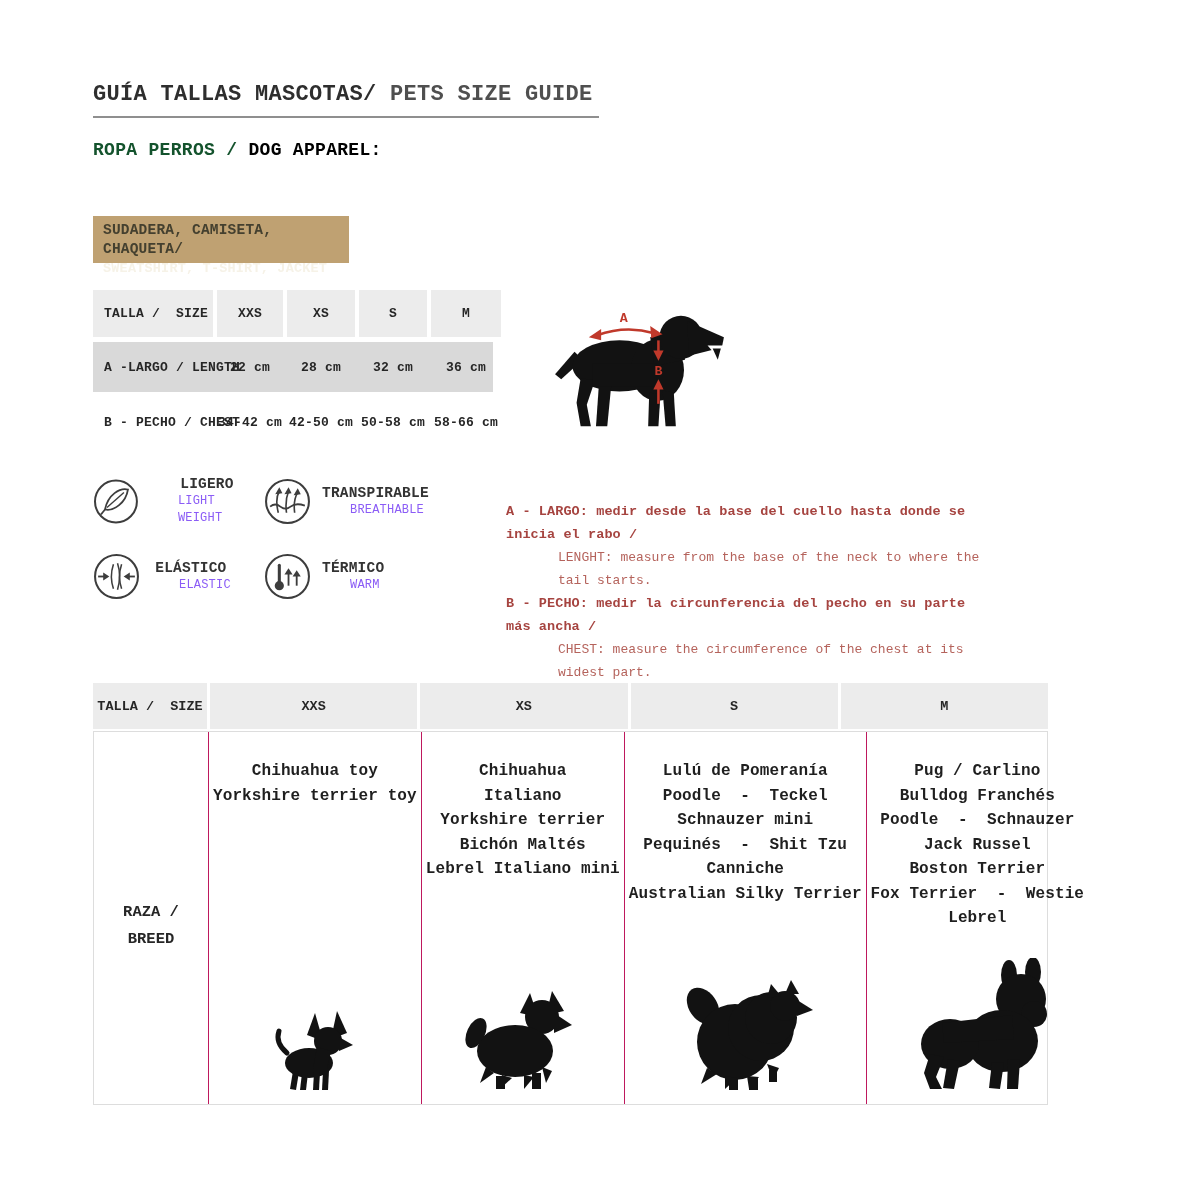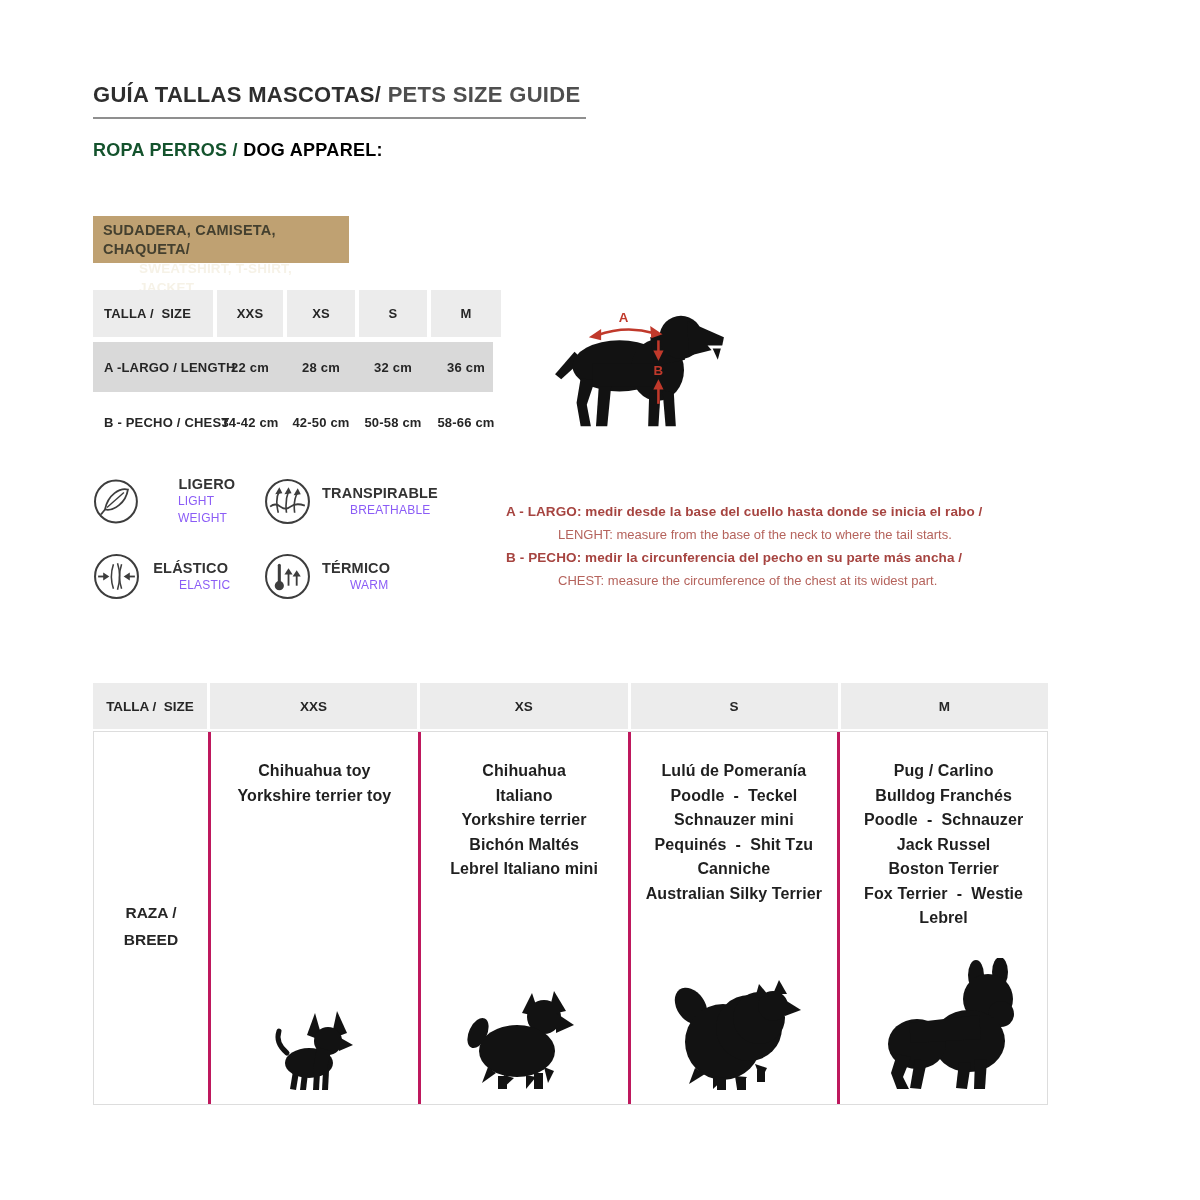--- a/index.html
+++ b/index.html
@@ -1,20 +1,20 @@
 <!DOCTYPE html>
 <html><head>
 <meta charset="utf-8">
 <title>Pets Size Guide</title>
 <style>
   * { margin:0; padding:0; box-sizing:border-box; }
   html,body { background:#ffffff; }
   .page {
     position:relative; width:1200px; height:1200px; background:#ffffff;
-    font-family:Liberation Sans, sans-serif; color:#2e2e2e; overflow:hidden;
+    font-family:Liberation Mono, monospace; color:#2e2e2e; overflow:hidden;
   }
   
   .title {
     position:absolute; left:93px; top:82px;
     font-size:22px; font-weight:700; letter-spacing:.3px;
     border-bottom:2px solid #8f8f8f; padding-bottom:9px; padding-right:6px;
     white-space:pre;
   }
   .title .t2 { color:#4f4f4f; }
   .subtitle {
@@ -22,21 +22,21 @@
     font-size:18px; font-weight:700; letter-spacing:.3px; white-space:pre;
   }
   .subtitle .s1 { color:#14532d; }
   .subtitle .s2 { color:#000000; }
   
   .category-box {
     position:absolute; left:93px; top:216px; width:256px; height:47px;
     background:#bfa172; padding:5px 10px 0 10px; line-height:19px;
   }
   .category-box .c1 { font-size:14.5px; font-weight:700; color:#44402f; letter-spacing:.2px; }
-  .category-box .c2 { font-size:13.5px; font-weight:700; color:#f6f2e7; letter-spacing:.2px;margin-left:36px; }
+  .category-box .c2 { font-size:13.5px; font-weight:700; color:#f6f2e7; letter-spacing:.2px; }
   
   .size-table { position:absolute; left:93px; top:290px; width:400px;
     display:flex; flex-direction:column; gap:5px; }
   .size-row { display:grid; grid-template-columns:120px 66px 68px 68px 70px; column-gap:4px; }
   .size-row .cell {
     display:flex; align-items:center; justify-content:center;
     font-size:13px; font-weight:700; color:#262626; letter-spacing:.2px; white-space:pre;
   }
   .size-row .cell.lbl { justify-content:flex-start; padding-left:11px; }
   .size-head { height:47px; }
@@ -62,21 +62,21 @@
   .breed-table { position:absolute; left:93px; top:683px; width:955px; }
   .breed-head { display:grid; grid-template-columns:114px 1fr 1fr 1fr 1fr; column-gap:3px; height:46px; }
   .breed-head .cell {
     background:#ececec; display:flex; align-items:center; justify-content:center;
     font-size:13.5px; font-weight:700; color:#262626; white-space:pre;
   }
   .breed-body {
     margin-top:2px; display:grid; grid-template-columns:114px 1fr 1fr 1fr 1fr;
     height:374px; border:1px solid #dddddd; background:#ffffff;
   }
-  .breed-body .bcell { border-left:3px solid #be185d; display:flex; flex-direction:column;
+  .breed-body .bcell { border-left:1px solid #be185d; display:flex; flex-direction:column;
     justify-content:space-between; align-items:center; padding:27px 4px 12px 4px; }
   .breed-body .bcell:first-child { border-left:none; justify-content:center; }
   .raza-label { text-align:center; font-size:15.5px; font-weight:700; color:#262626; line-height:27px; }
   .breed-list { text-align:center; }
   .breed-line { font-size:16px; font-weight:700; color:#1f1f1f; line-height:24.5px; white-space:pre; letter-spacing:.1px; }
   .dog-slot { display:flex; align-items:flex-end; justify-content:center; }
   svg { display:block; }
 </style>
 </head>
 <body>

